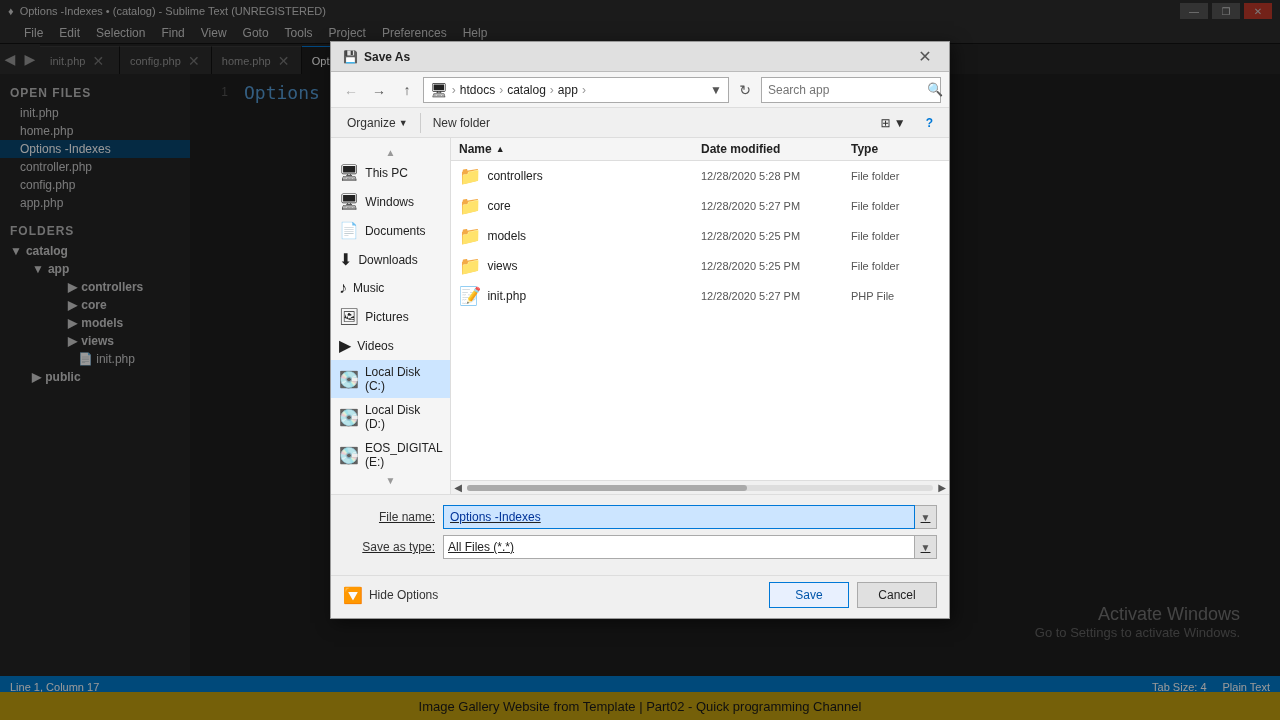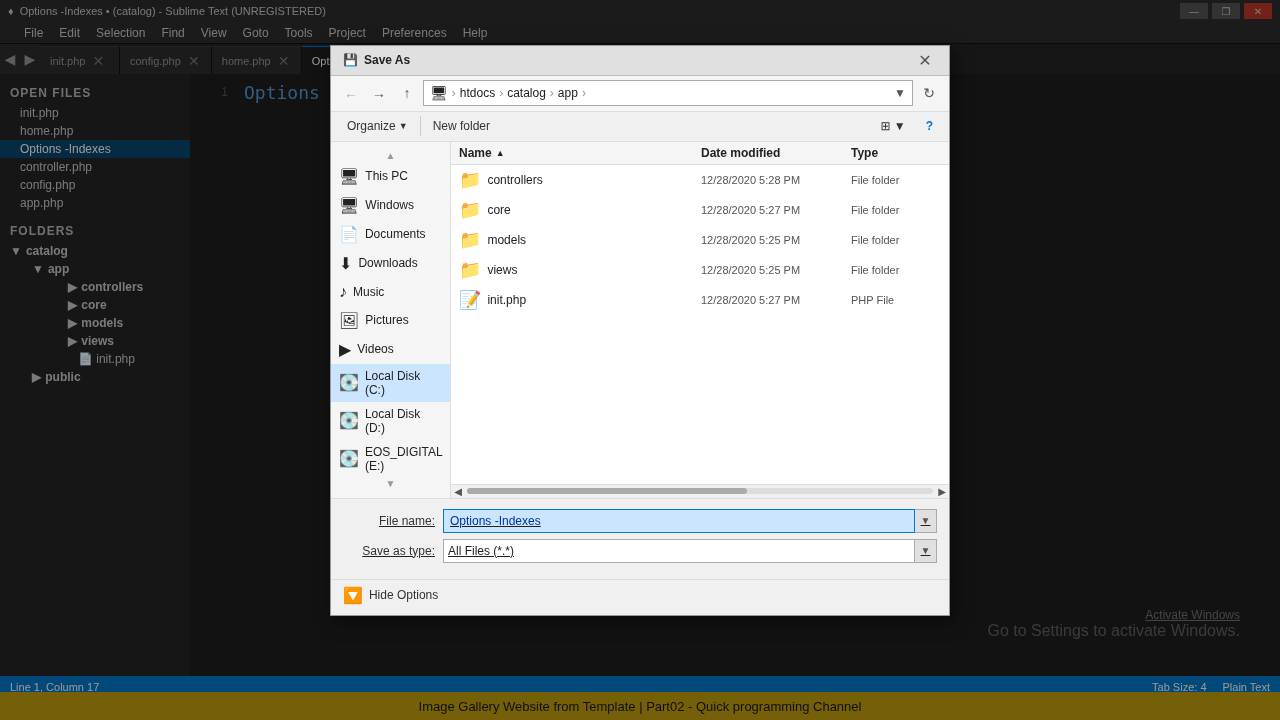--- a/index.html
+++ b/index.html
@@ -561,26 +561,25 @@
 
     
     .activate-windows {
       position: absolute;
       bottom: 80px;
       right: 40px;
       text-align: right;
       pointer-events: none;
     }
     .activate-windows-title {
-      font-size: 12px;
+      font-size: 18px;
       color: rgba(200,200,200,0.5);
-      text-decoration: underline;
     }
     .activate-windows-sub {
-      font-size: 16px;
+      font-size: 13px;
       color: rgba(200,200,200,0.4);
     }
     .vleft-nav-wrap {
       display: flex;
       height: 100%;
     }
   </style>
 </head>
 <body>
 
@@ -751,20 +750,24 @@
         <span class="address-sep">›</span>
         <span class="address-crumb">htdocs</span>
         <span class="address-sep">›</span>
         <span class="address-crumb">catalog</span>
         <span class="address-sep">›</span>
         <span class="address-crumb">app</span>
         <span class="address-sep">›</span>
         <button class="address-dropdown">▼</button>
       </div>
       <button class="address-refresh">↻</button>
+      <div class="search-box">
+        <input class="search-input" type="text" placeholder="Search app" style="">
+        <span style="font-size:13px;color:#999;">🔍</span>
+      </div>
     </div>
 
     <div class="dialog-toolbar">
       <button class="toolbar-btn">
         <span>Organize</span>
         <span style="font-size:9px;">▼</span>
       </button>
       <div class="toolbar-sep"></div>
       <button class="toolbar-btn">
         <span>New folder</span>
@@ -898,16 +901,20 @@
           <div class="form-dropdown-arrow">▼</div>
         </div>
       </div>
     </div>
 
     <div style="display:flex; align-items:center; justify-content:space-between; padding:6px 12px 10px; background:#f0f0f0; border-top:1px solid #ddd;">
       <div class="dialog-footer-row" style="border:none;padding:0;">
         <span class="hide-folders-icon">🔽</span>
         <span style="cursor:pointer;color:#333;">Hide Options</span>
       </div>
+      <div class="dialog-actions" style="padding:0;border:none;">
+        <button class="action-btn primary">Save</button>
+        <button class="action-btn">Cancel</button>
+      </div>
     </div>
 
   </div>
 </div>
 
 </body></html>

